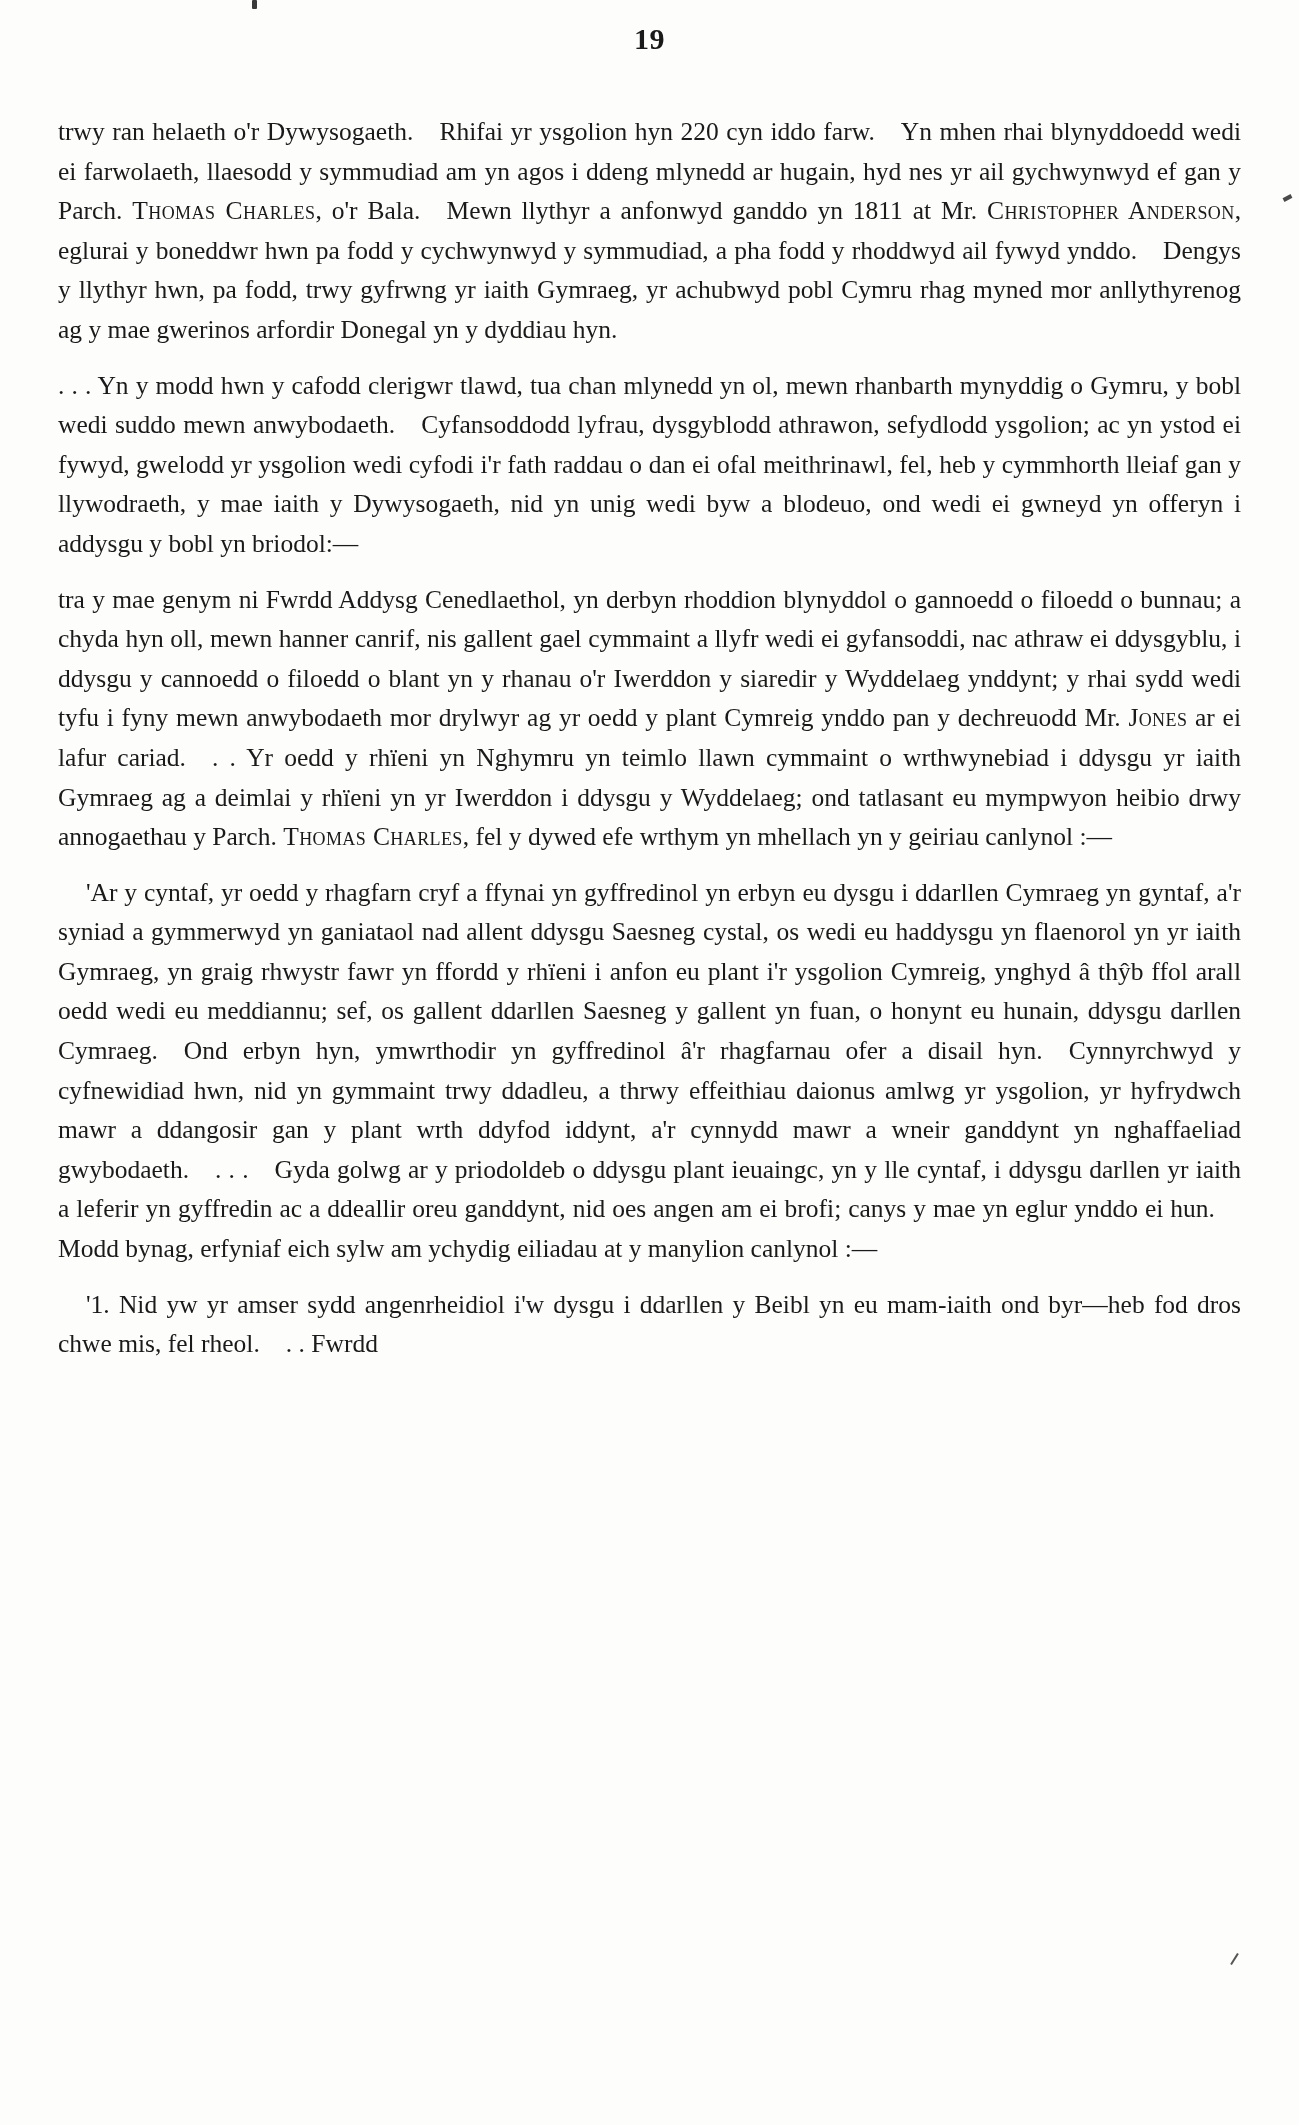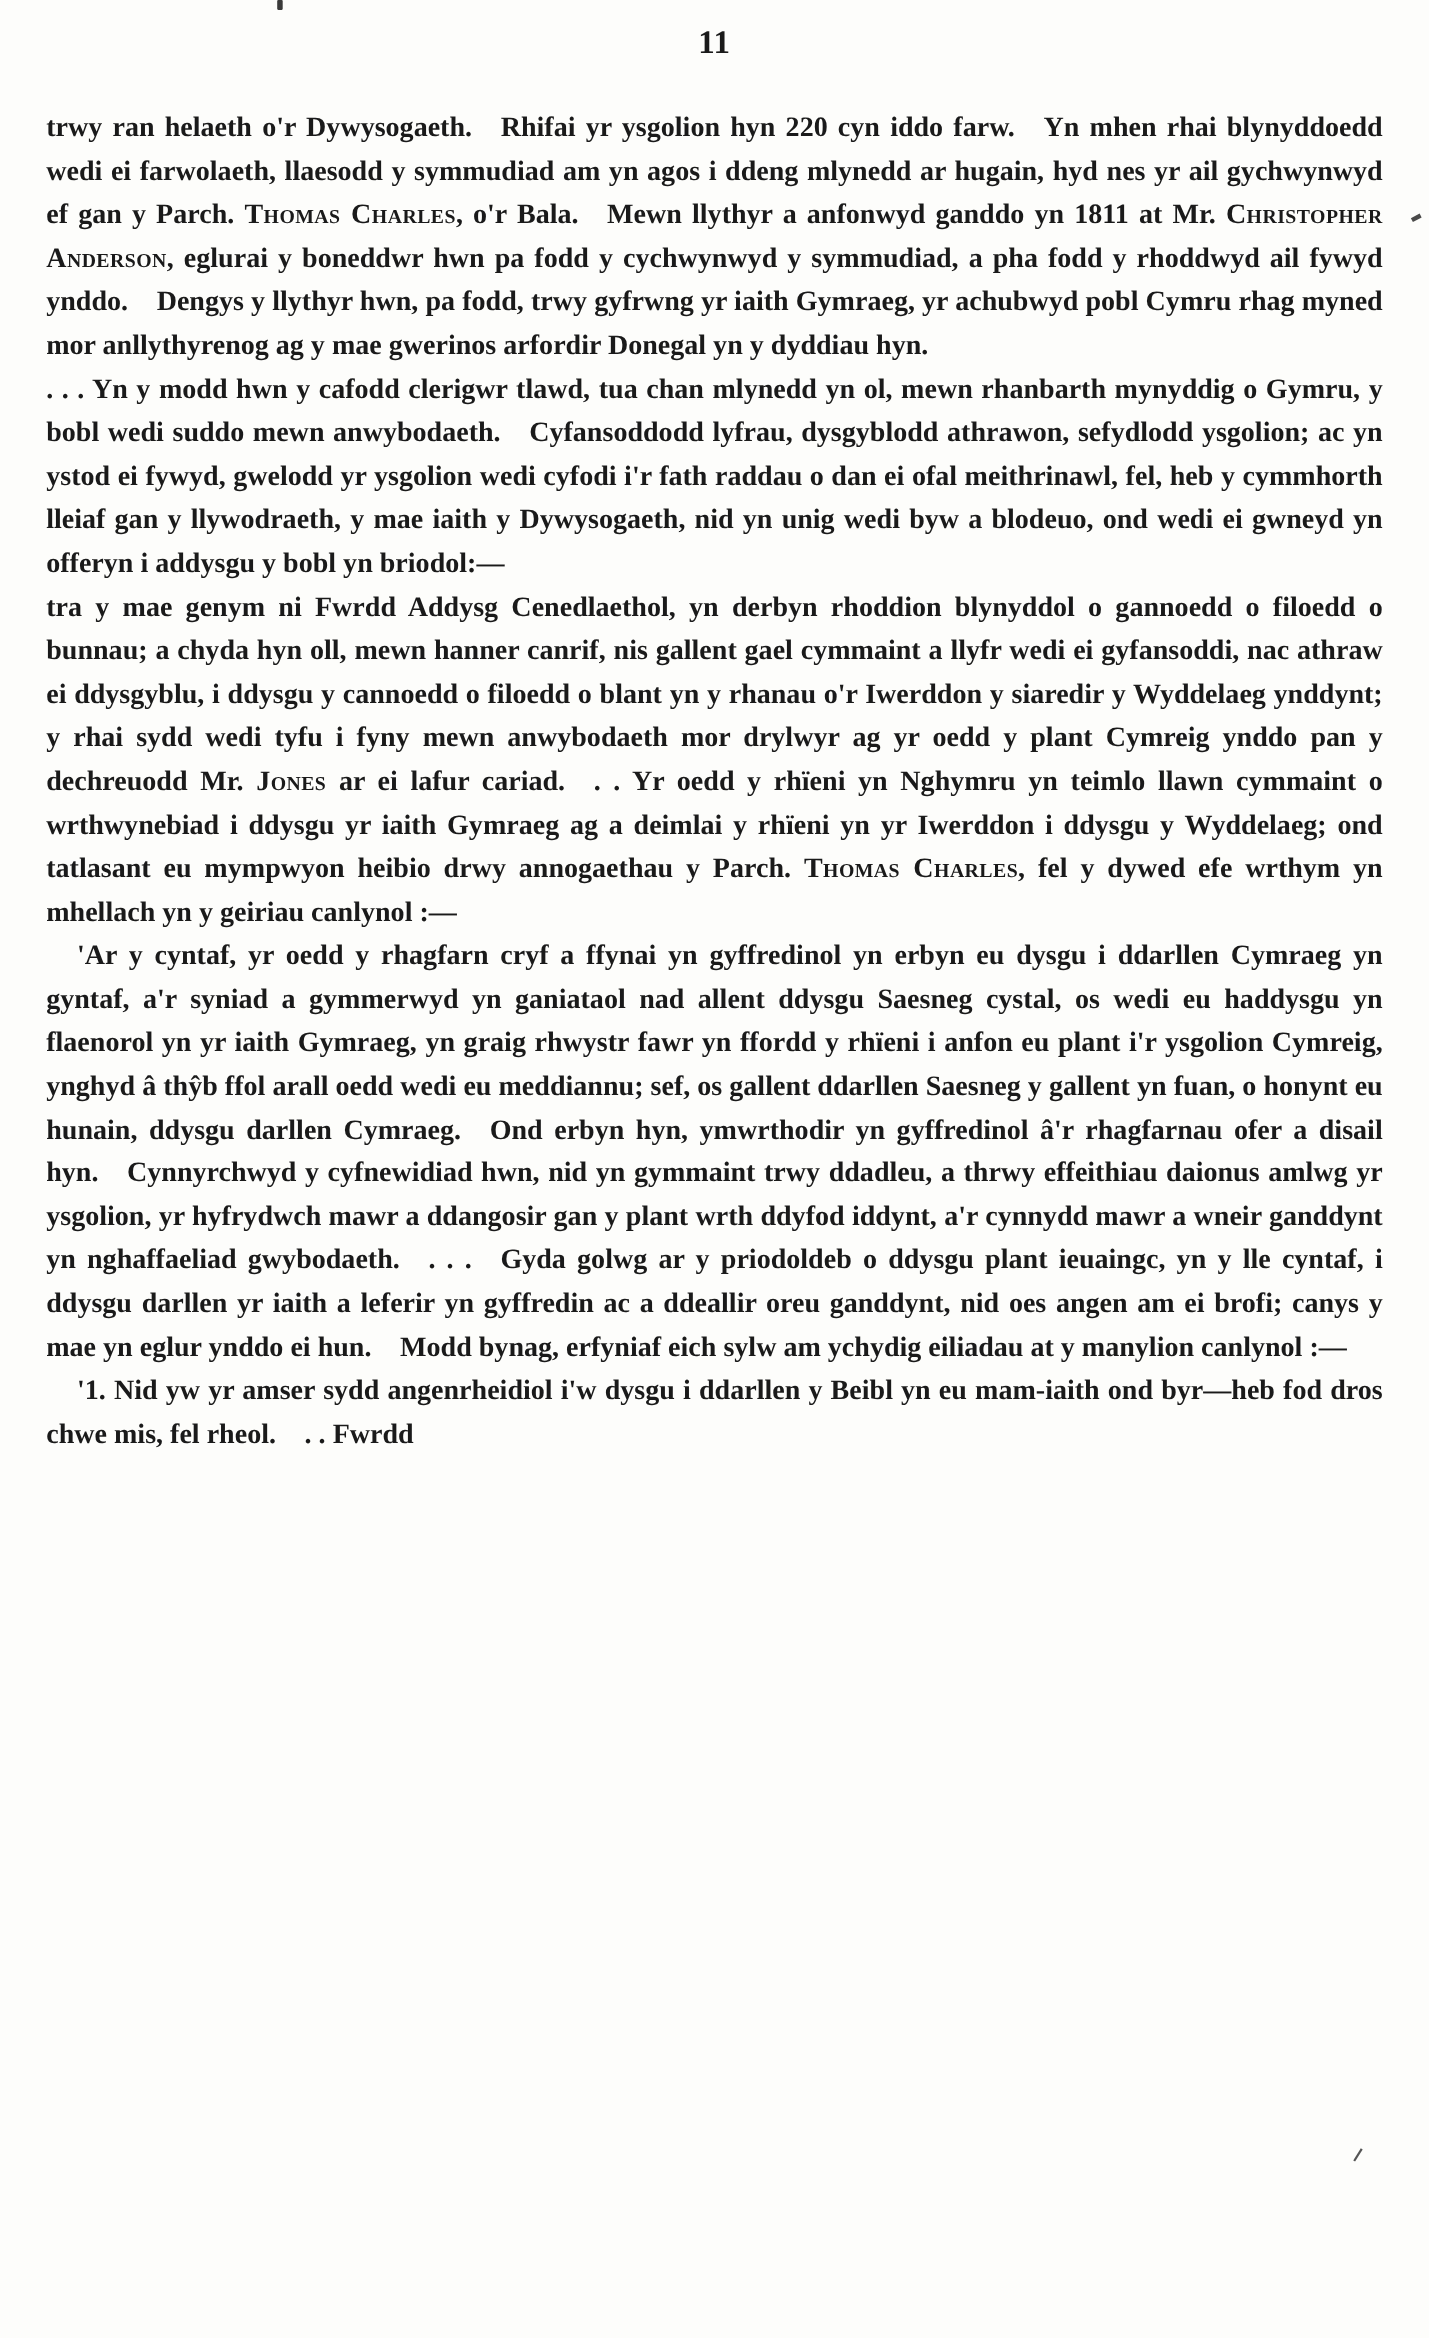--- a/index.html
+++ b/index.html
@@ -64,23 +64,22 @@
     position: absolute;
     left: 42px;
     top: 96px;
     width: 1215px;
     font-size: 25.5px;
     line-height: 39.6px;
     text-align: justify;
     text-justify: inter-word;
   }
   .body-text p {
-    margin: 0;
+    margin: 16px;
     text-indent: 0;
-    font-weight: bold;
   }
   .body-text p.indent {
     text-indent: 28px;
   }
   .sc {
     font-variant: small-caps;
     letter-spacing: 0.4px;
   }
   .gap {
     display: inline-block;
@@ -89,21 +88,21 @@
 </style>
 </head>
 <body>
 
 <div class="page">
 
   <div class="stray-mark"></div>
   <div class="edge-mark"></div>
   <div class="tail-mark"></div>
 
-  <div class="page-number">11</div>
+  <div class="page-number">19</div>
 
   <div class="body-text" id="body-text">
       <p><span>trwy ran helaeth o'r Dywysogaeth.</span><span class="gap"> </span><span>Rhifai yr ysgolion hyn 220 cyn iddo farw.</span><span class="gap"> </span><span>Yn mhen rhai blynyddoedd wedi ei farwolaeth, llaesodd y symmudiad am yn agos i ddeng mlynedd ar hugain, hyd nes yr ail gychwynwyd ef gan y Parch. </span><span class="sc">Thomas Charles</span><span>, o'r Bala.</span><span class="gap"> </span><span>Mewn llythyr a anfonwyd ganddo yn 1811 at Mr. </span><span class="sc">Christopher Anderson</span><span>, eglurai y boneddwr hwn pa fodd y cychwynwyd y symmudiad, a pha fodd y rhoddwyd ail fywyd ynddo.</span><span class="gap"> </span><span>Dengys y llythyr hwn, pa fodd, trwy gyfrwng yr iaith Gymraeg, yr achubwyd pobl Cymru rhag myned mor anllythyrenog ag y mae gwerinos arfordir Donegal yn y dyddiau hyn.</span></p>
       <p><span>. . .</span><span> Yn y modd hwn y cafodd clerigwr tlawd, tua chan mlynedd yn ol, mewn rhanbarth mynyddig o Gymru, y bobl wedi suddo mewn anwybodaeth.</span><span class="gap"> </span><span>Cyfansoddodd lyfrau, dysgyblodd athrawon, sefydlodd ysgolion; ac yn ystod ei fywyd, gwelodd yr ysgolion wedi cyfodi i'r fath raddau o dan ei ofal meithrinawl, fel, heb y cymmhorth lleiaf gan y llywodraeth, y mae iaith y Dywysogaeth, nid yn unig wedi byw a blodeuo, ond wedi ei gwneyd yn offeryn i addysgu y bobl yn briodol:—</span></p>
       <p><span>tra y mae genym ni Fwrdd Addysg Cenedlaethol, yn derbyn rhoddion blynyddol o gannoedd o filoedd o bunnau; a chyda hyn oll, mewn hanner canrif, nis gallent gael cymmaint a llyfr wedi ei gyfansoddi, nac athraw ei ddysgyblu, i ddysgu y cannoedd o filoedd o blant yn y rhanau o'r Iwerddon y siaredir y Wyddelaeg ynddynt; y rhai sydd wedi tyfu i fyny mewn anwybodaeth mor drylwyr ag yr oedd y plant Cymreig ynddo pan y dechreuodd Mr. </span><span class="sc">Jones</span><span> ar ei lafur cariad.</span><span class="gap"> </span><span>. .</span><span> Yr oedd y rhïeni yn Nghymru yn teimlo llawn cymmaint o wrthwynebiad i ddysgu yr iaith Gymraeg ag a deimlai y rhïeni yn yr Iwerddon i ddysgu y Wyddelaeg; ond tatlasant eu mympwyon heibio drwy annogaethau y Parch. </span><span class="sc">Thomas Charles</span><span>, fel y dywed efe wrthym yn mhellach yn y geiriau canlynol :—</span></p>
       <p class="indent"><span>'Ar y cyntaf, yr oedd y rhagfarn cryf a ffynai yn gyffredinol yn erbyn eu dysgu i ddarllen Cymraeg yn gyntaf, a'r syniad a gymmerwyd yn ganiataol nad allent ddysgu Saesneg cystal, os wedi eu haddysgu yn flaenorol yn yr iaith Gymraeg, yn graig rhwystr fawr yn ffordd y rhïeni i anfon eu plant i'r ysgolion Cymreig, ynghyd â thŷb ffol arall oedd wedi eu meddiannu; sef, os gallent ddarllen Saesneg y gallent yn fuan, o honynt eu hunain, ddysgu darllen Cymraeg.</span><span class="gap"> </span><span>Ond erbyn hyn, ymwrthodir yn gyffredinol â'r rhagfarnau ofer a disail hyn.</span><span class="gap"> </span><span>Cynnyrchwyd y cyfnewidiad hwn, nid yn gymmaint trwy ddadleu, a thrwy effeithiau daionus amlwg yr ysgolion, yr hyfrydwch mawr a ddangosir gan y plant wrth ddyfod iddynt, a'r cynnydd mawr a wneir ganddynt yn nghaffaeliad gwybodaeth.</span><span class="gap"> </span><span>. . .</span><span class="gap"> </span><span>Gyda golwg ar y priodoldeb o ddysgu plant ieuaingc, yn y lle cyntaf, i ddysgu darllen yr iaith a leferir yn gyffredin ac a ddeallir oreu ganddynt, nid oes angen am ei brofi; canys y mae yn eglur ynddo ei hun.</span><span class="gap"> </span><span>Modd bynag, erfyniaf eich sylw am ychydig eiliadau at y manylion canlynol :—</span></p>
       <p class="indent"><span>'1. Nid yw yr amser sydd angenrheidiol i'w dysgu i ddarllen y Beibl yn eu mam-iaith ond byr—heb fod dros chwe mis, fel rheol.</span><span class="gap"> </span><span>. .</span><span> Fwrdd</span></p>
     </div>
 
 </div>

